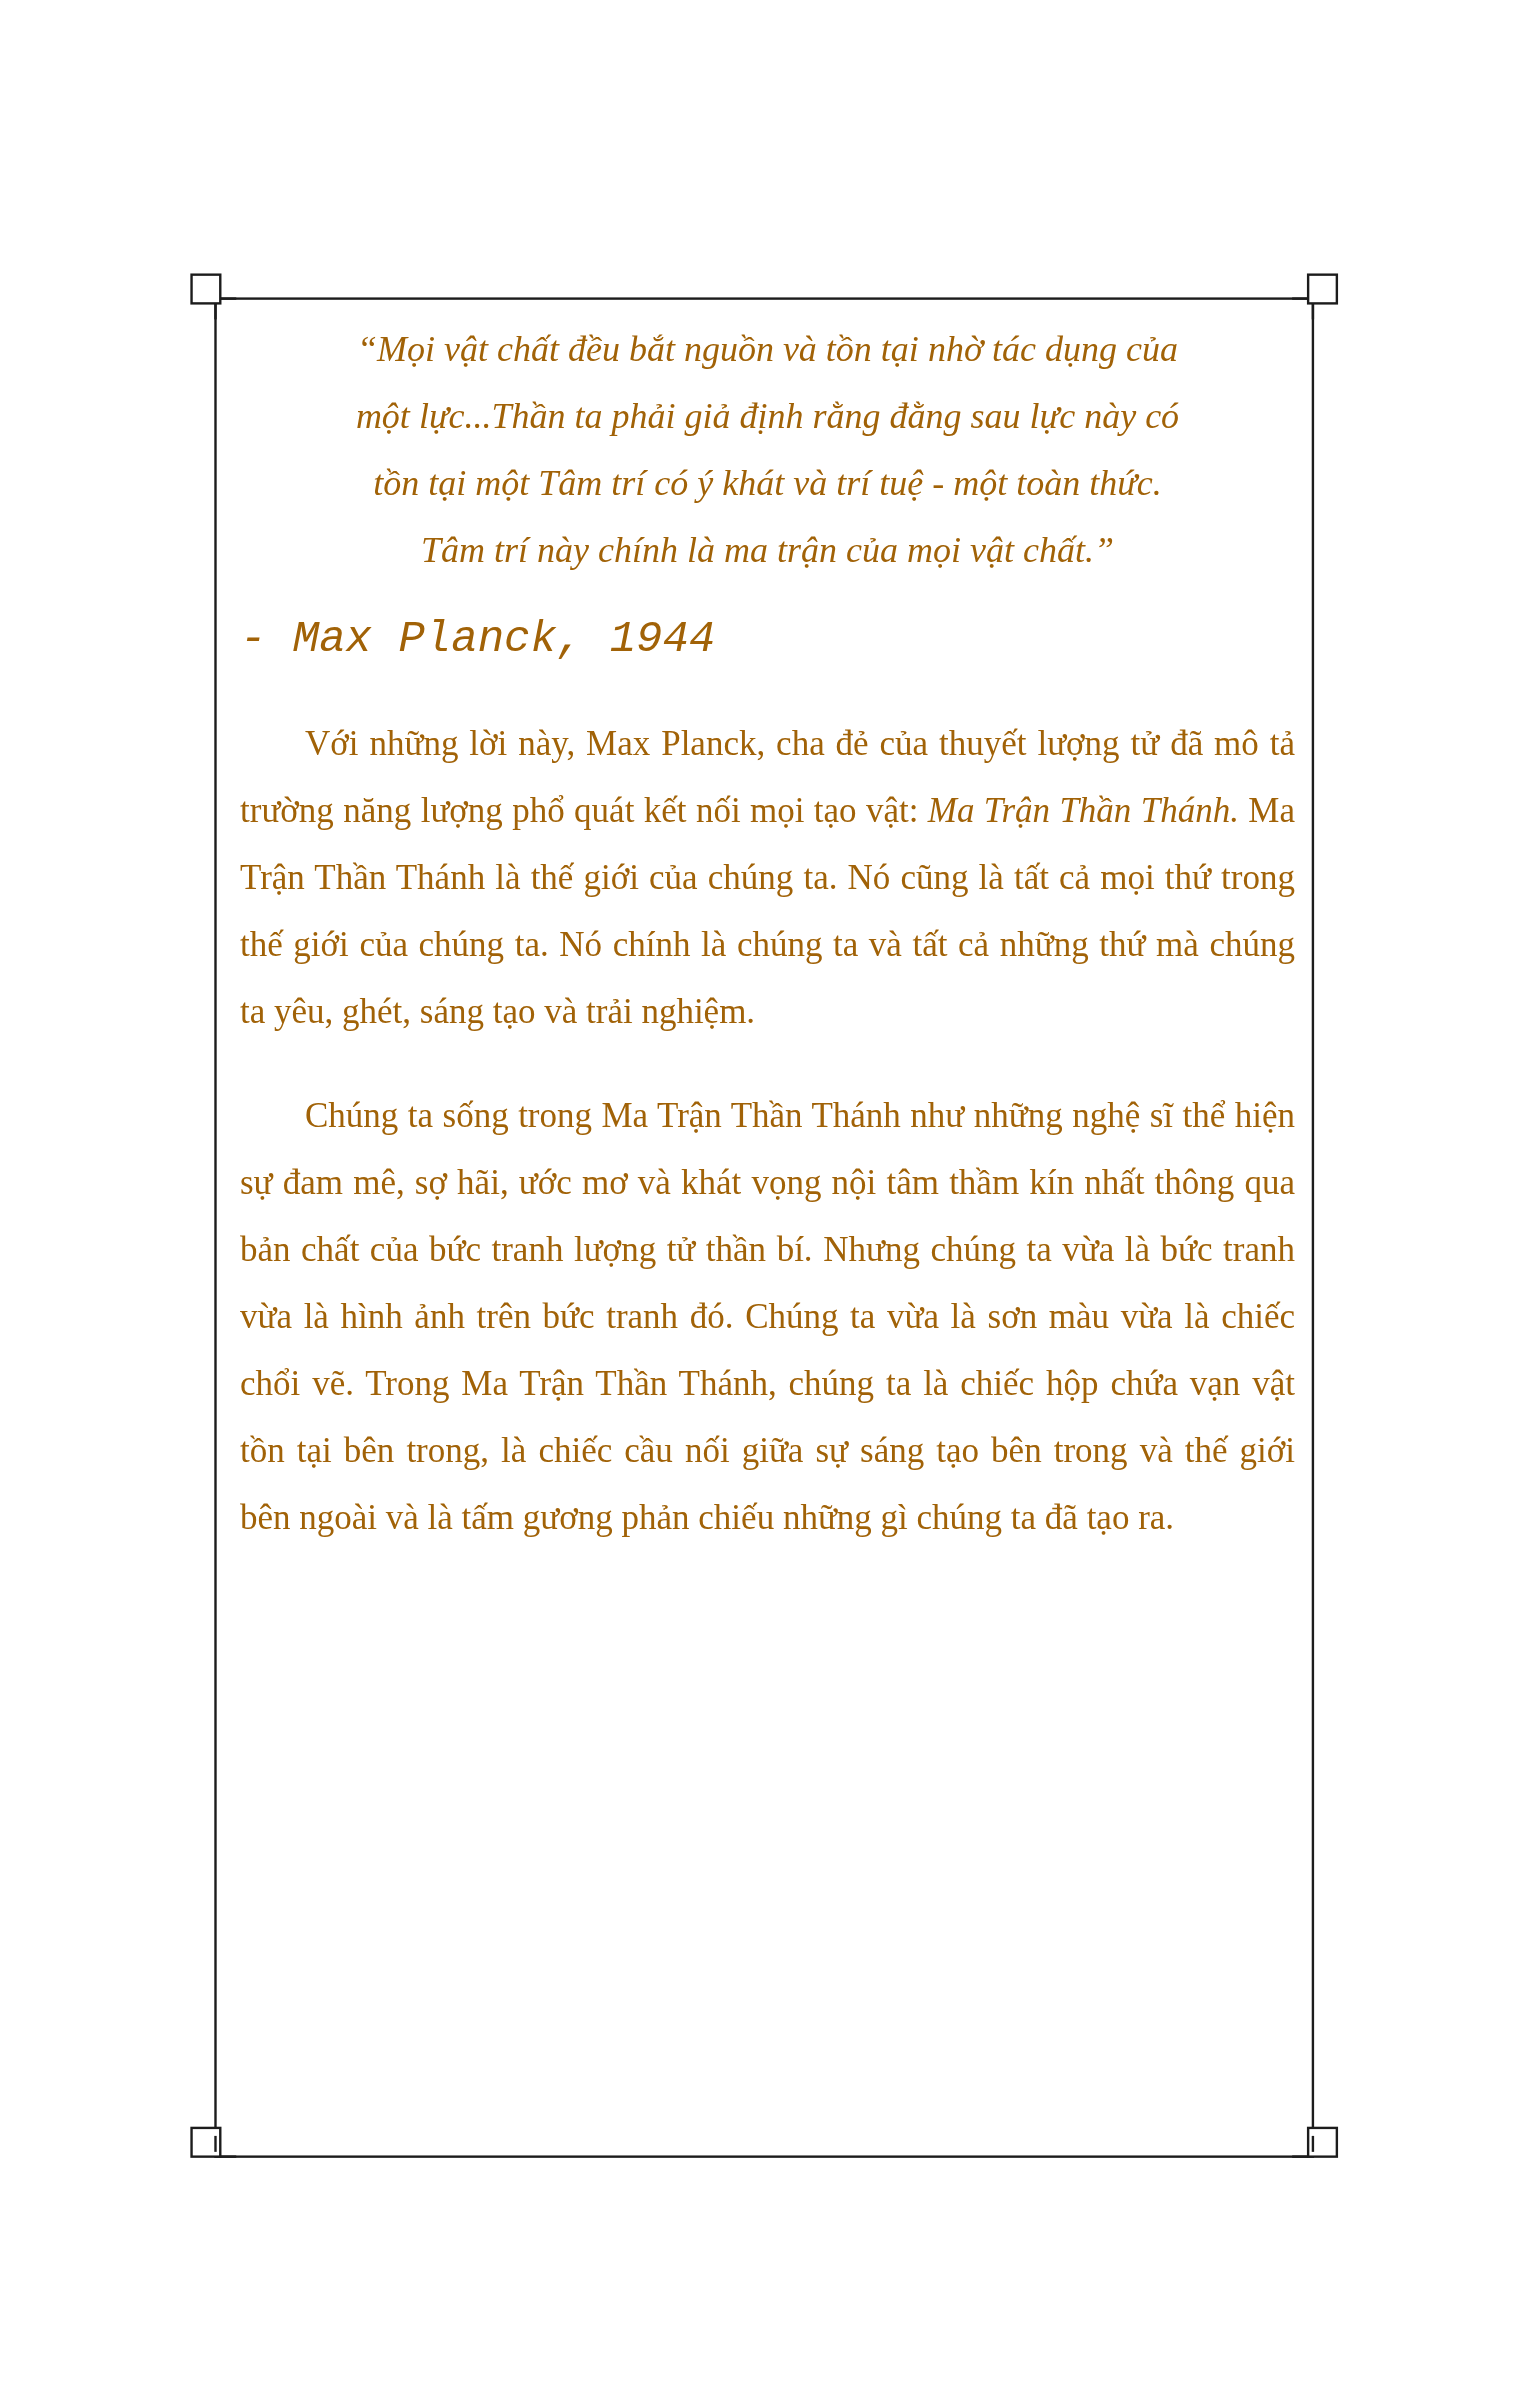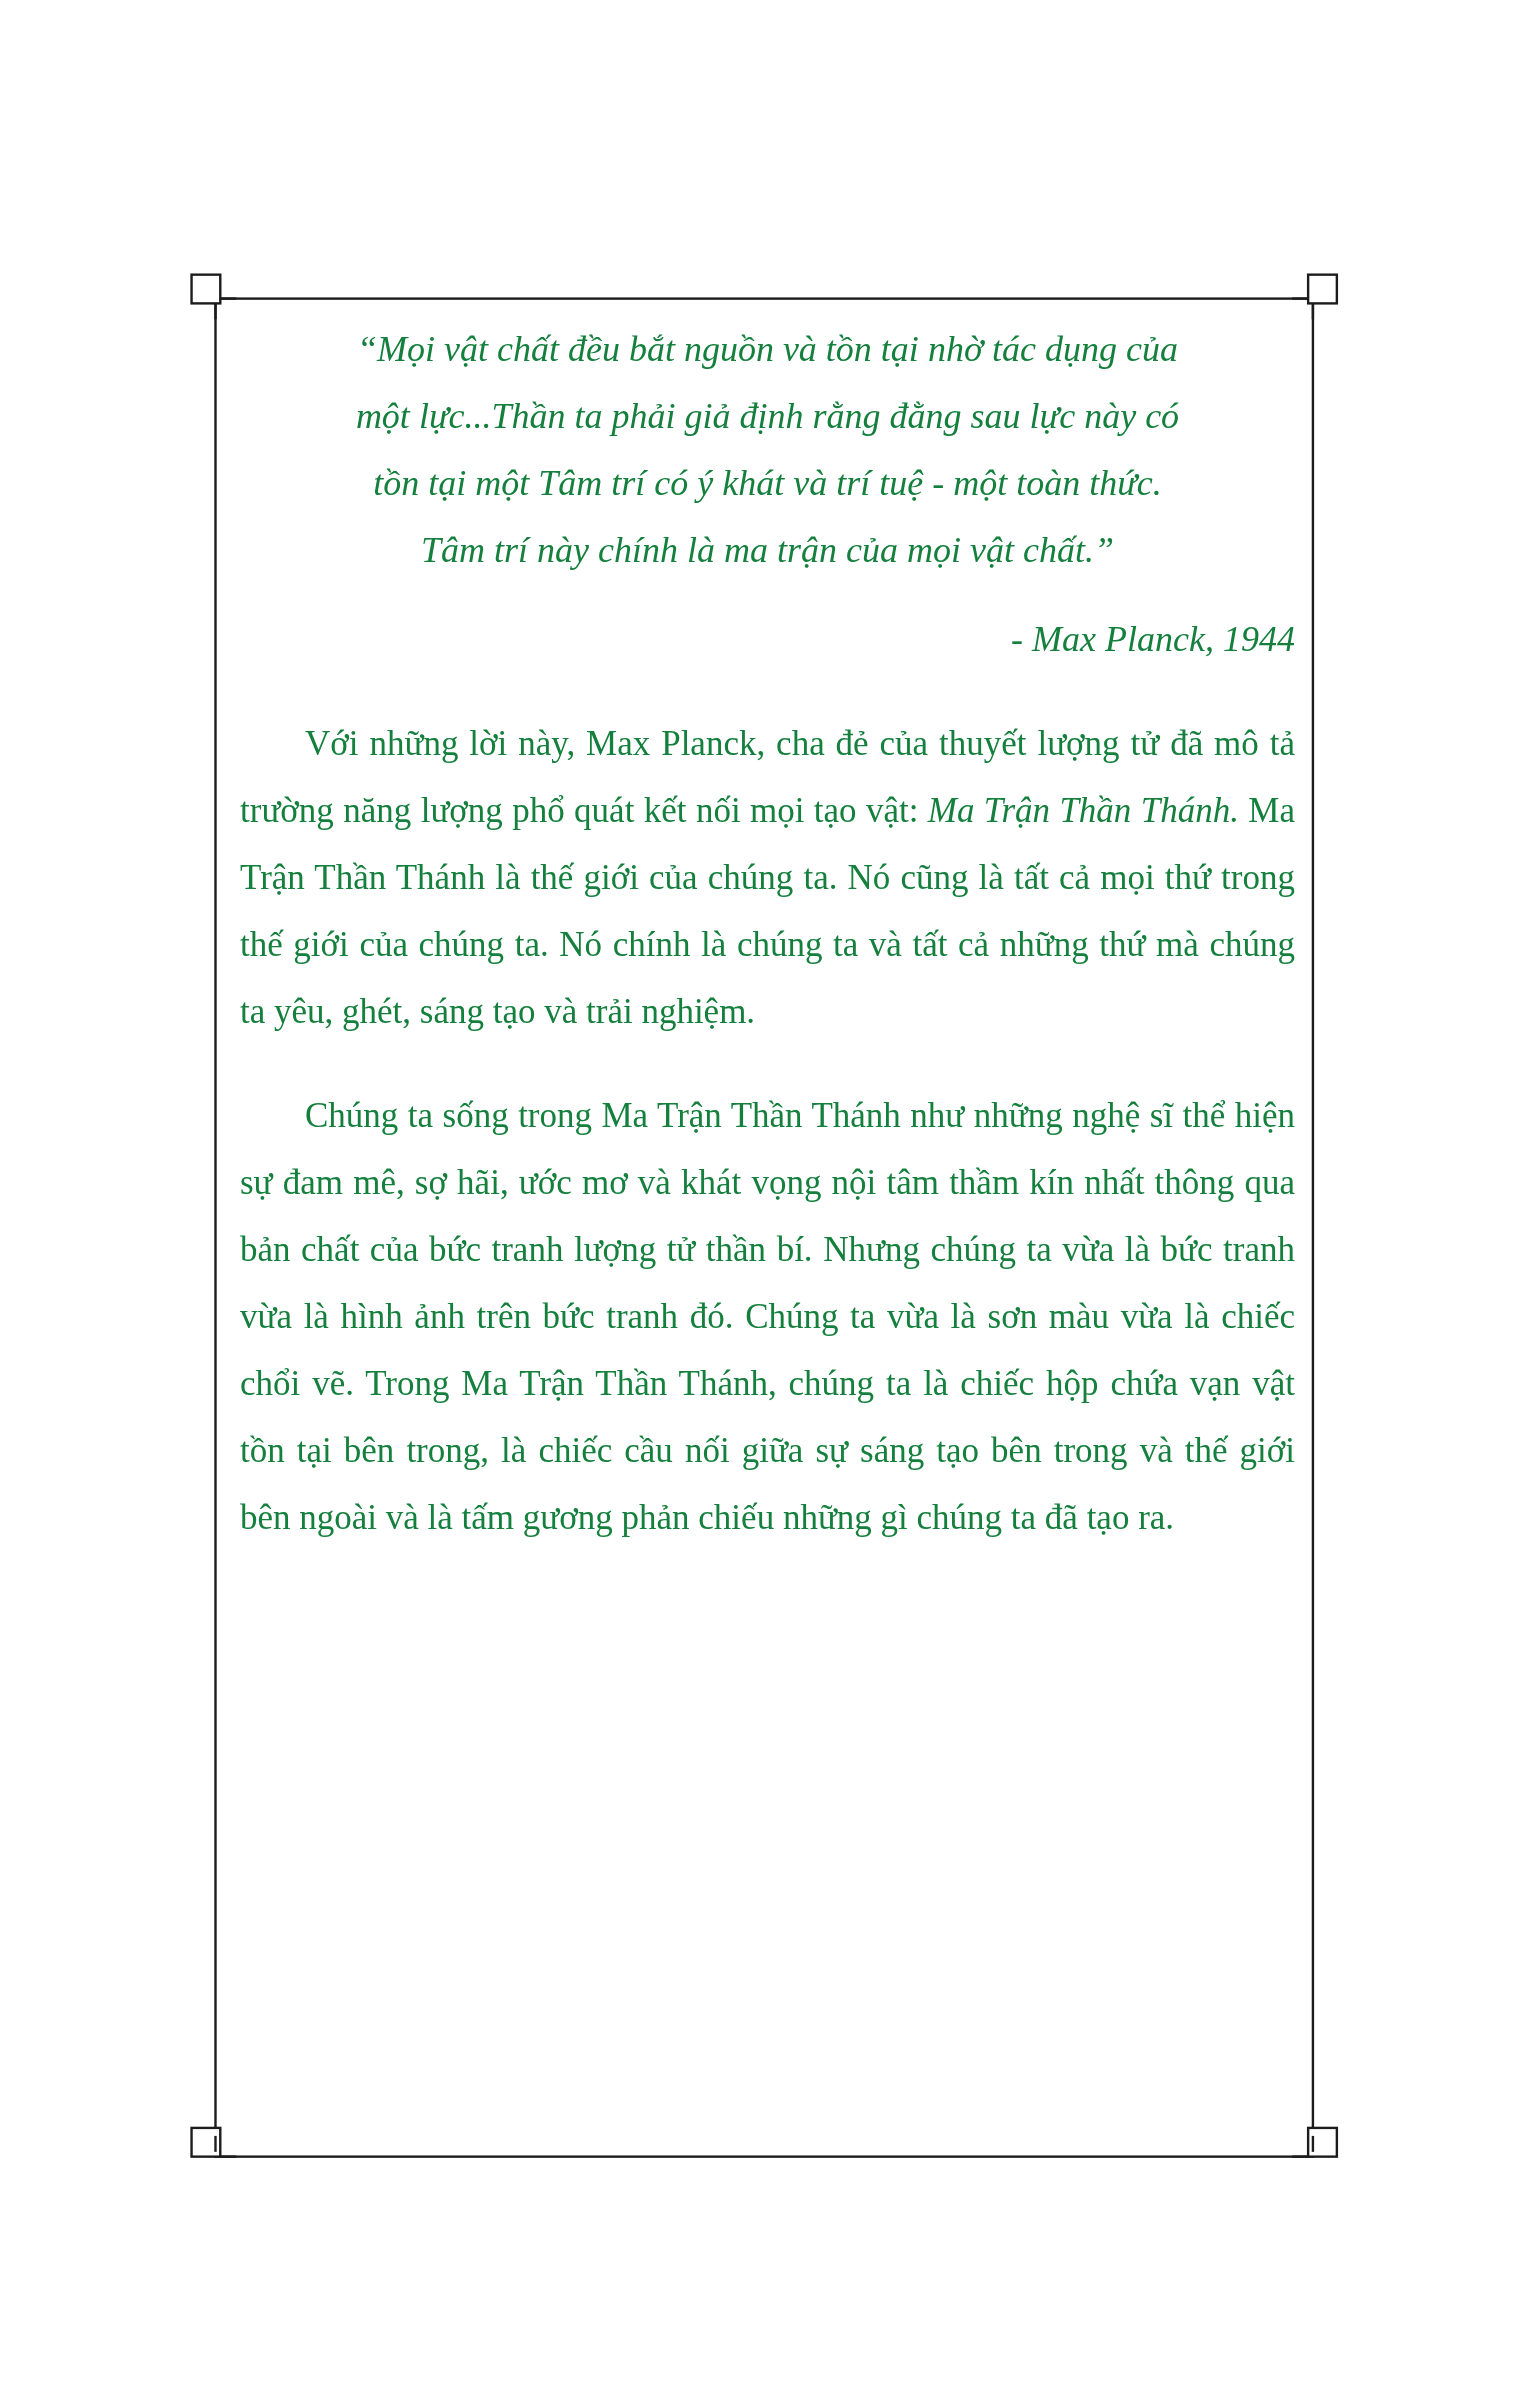--- a/index.html
+++ b/index.html
@@ -6,21 +6,21 @@
     margin: 0;
     padding: 0;
     background: #ffffff;
   }
   .page {
     position: relative;
     width: 1534px;
     height: 2389px;
     background: #ffffff;
     font-family: "Liberation Serif", "DejaVu Serif", serif;
-    color: #15803d;
+    color: #a16207;
     overflow: hidden;
   }
   .frame-svg {
     position: absolute;
     left: 0;
     top: 0;
     width: 1534px;
     height: 2389px;
     pointer-events: none;
   }
@@ -33,25 +33,26 @@
   .quote {
     font-style: italic;
     text-align: center;
     font-size: 36px;
     line-height: 67px;
   }
   .quote-line {
     white-space: nowrap;
   }
   .attribution {
-    text-align: right;
+    text-align: left;
     font-style: italic;
-    font-size: 36px;
+    font-size: 44px;
     line-height: 67px;
     margin-top: 22.4px;
+    font-family: Liberation Mono, monospace;
   }
   p.body {
     margin: 0;
     margin-top: 37px;
     font-size: 35px;
     line-height: 67px;
     text-align: justify;
     text-indent: 65px;
   }
   p.body .it {

